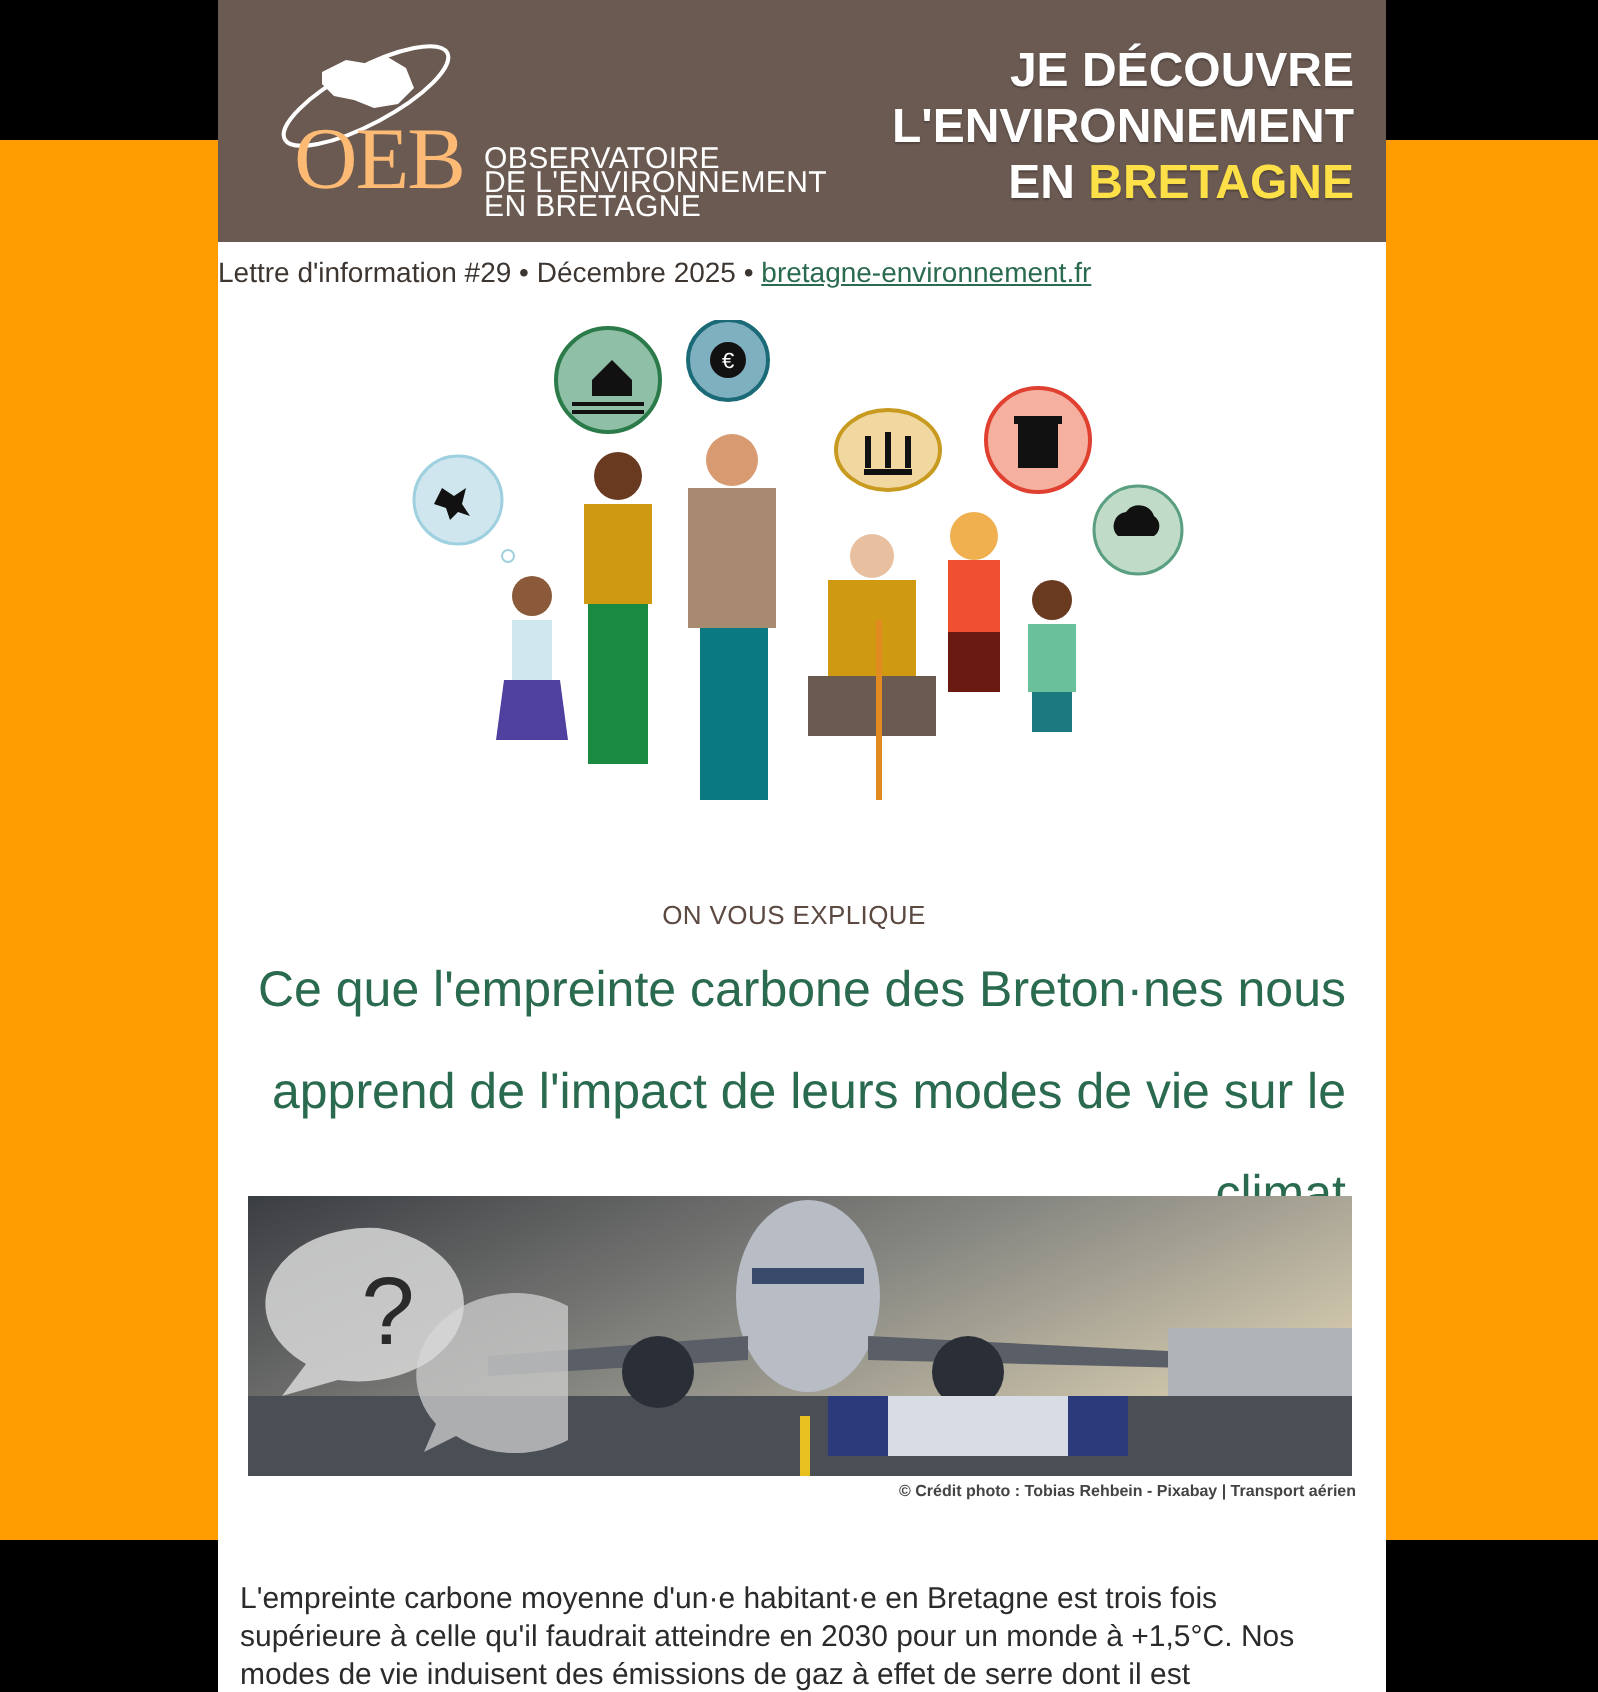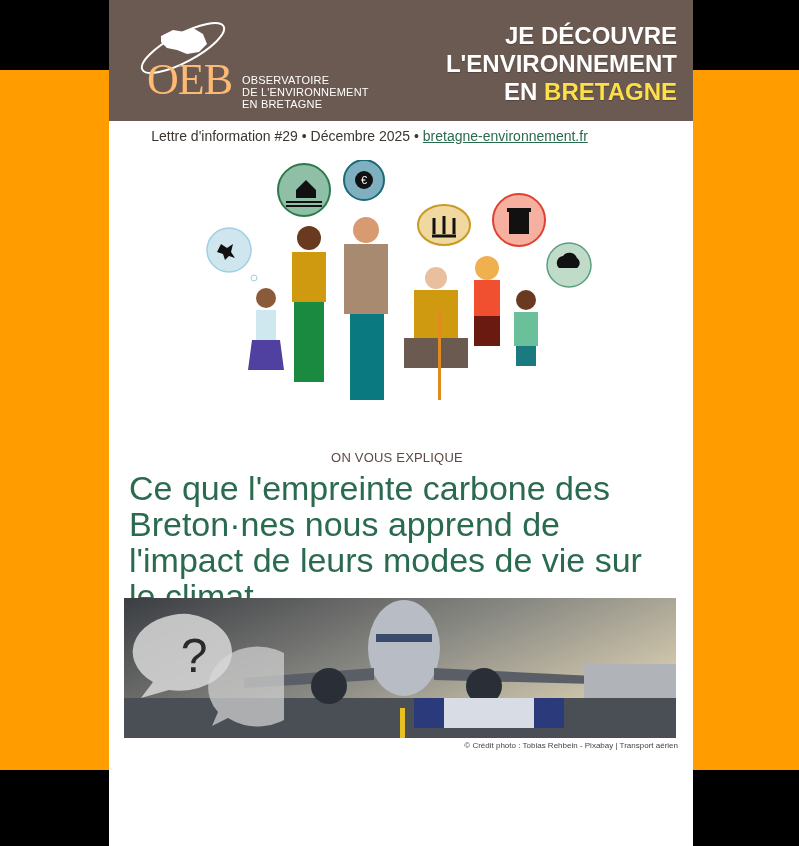--- a/index.html
+++ b/index.html
@@ -21,50 +21,50 @@
     background: #6b5a52;
   }
   .logo { position: absolute; left: 24px; top: 14px; width: 240px; height: 92px; }
   .logo-oeb {
     position: absolute; left: 14px; top: 44px;
     font-family: "Liberation Serif", serif; font-size: 44px; color: #fdba74;
     letter-spacing: -1px; line-height: 44px;
   }
   .logo-text {
     position: absolute; left: 109px; top: 60px;
-    font-size: 11px; line-height: 12px; color: #ffffff; letter-spacing: 0.2px;
+    font-size: 15px; line-height: 12px; color: #ffffff; letter-spacing: 0.2px;
   }
   .logo-text div { white-space: nowrap; }
   .tagline {
     position: absolute; right: 16px; top: 22px; text-align: right;
     color: #ffffff; font-weight: bold; font-size: 24px; line-height: 28px;
     text-shadow: 0 1px 1px rgba(0,0,0,0.25);
   }
   .tagline .accent { color: #fde047; }
   .meta {
-    position: absolute; left: 0; top: 128px; width: 521px; text-align: center;
+    position: absolute; left: 0; top: 128px; width: 521px; 
     font-size: 14px; color: #3d3530;
   }
   .meta a { color: #2a6a4e; text-decoration: underline; }
   .illustration { position: absolute; left: 95px; top: 160px; width: 400px; height: 250px; }
   .kicker {
     position: absolute; left: 0; top: 450px; width: 576px; text-align: center;
     font-size: 13px; color: #5c4a42; letter-spacing: 0.2px;
   }
   .title {
-    position: absolute; left: 20px; top: 470px; width: 544px; text-align: left;
-    font-size: 34px; line-height: 36px; color: #2a6a4e;
+    position: absolute; left: 20px; top: 470px; width: 544px; text-align: right;
+    font-size: 25px; line-height: 51px; color: #2a6a4e;
   }
   .photo {
     position: absolute; left: 15px; top: 598px; width: 552px; height: 140px;
     overflow: hidden;
   }
   .credit {
     position: absolute; right: 15px; top: 741px;
-    font-size: 8px; color: #444444; white-space: nowrap;
+    font-size: 8px; color: #444444; white-space: nowrap; font-weight: bold;
   }
   .body-text {
     position: absolute; left: 11px; top: 790px; width: 562px;
     font-size: 15px; line-height: 19px; color: #2b2b2b;
   }
 </style>
 </head>
 <body>
 
 <div class="band"></div>
@@ -176,13 +176,14 @@
       <rect x="460" y="66" width="92" height="34" fill="#b0b4b8"></rect>
     </svg>
     <svg width="160" height="140" viewBox="0 0 160 140" style="position:absolute;left:0;top:0">
       <path d="M100 60 a48 40 0 1 1 4 60 l-16 8 l6-14 a48 40 0 0 1 6-54z" fill="#cfcfcf" opacity="0.75"></path>
       <path d="M65 16 a52 38 0 1 1 -20 76 l-28 8 l12-16 a52 38 0 0 1 36-68z" fill="#d8d8d8" opacity="0.85"></path>
       <text x="70" y="74" text-anchor="middle" font-size="48" fill="#2a2a2a" font-family="Liberation Sans, sans-serif">?</text>
     </svg>
   </div>
   <div class="credit">© Crédit photo : Tobias Rehbein - Pixabay | Transport aérien</div>
 
+  <div class="body-text">L'empreinte carbone moyenne d'un·e habitant·e en Bretagne est trois fois supérieure à celle qu'il faudrait atteindre en 2030 pour un monde à +1,5°C. Nos modes de vie induisent des émissions de gaz à effet de serre dont il est</div>
 </div>
 
 </body></html>

